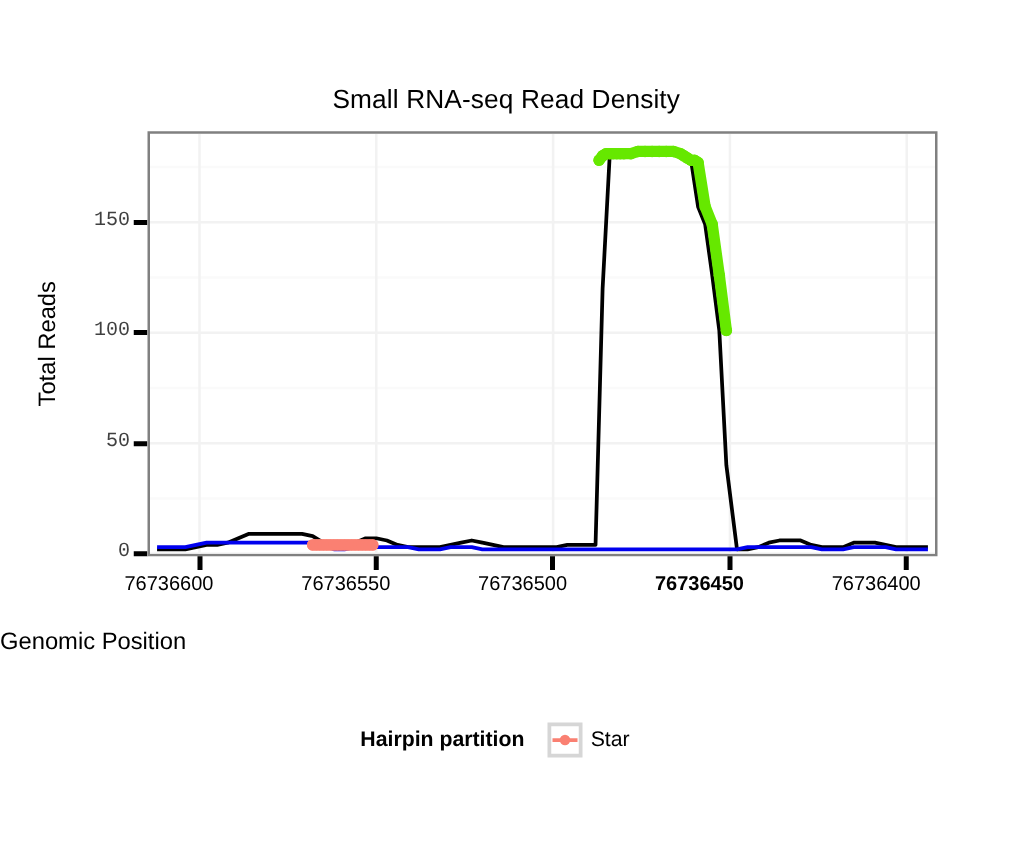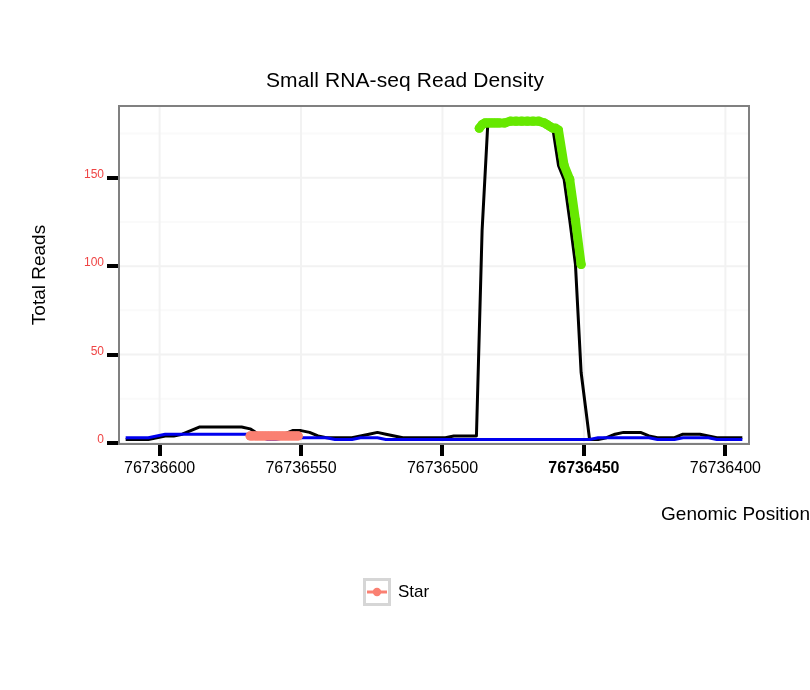--- a/index.html
+++ b/index.html
@@ -41,56 +41,56 @@
     transform-origin: 95px 95px;
     text-align: center;
     font-size: 19px;
     color: #000;
   }
   .xlabel {
     position: absolute;
     left: 0;
     top: 503px;
     width: 810px;
-    text-align: right;
+    text-align: left;
     font-size: 19px;
     color: #000;
   }
   .plot-frame {
     position: absolute;
     left: 118px;
     top: 105px;
     width: 632px;
     height: 340px;
     border: 2px solid #808080;
     background: #ffffff;
     box-sizing: border-box;
     overflow: hidden;
   }
   .plot-svg {
     position: absolute;
     left: 0; top: 0;
   }
   .ytick-label {
     position: absolute;
-    font-size: 12px;
+    font-size: 16px;
     text-align: right;
-    color: #ef4444;
+    color: #404040;
     white-space: nowrap;
+    font-family: Liberation Mono, monospace;
   }
   .ytick-mark {
     position: absolute;
     width: 11px;
     height: 4px;
     background: #000;
   }
   .xtick-label {
     position: absolute;
     font-size: 16px;
-    text-align: center;
     color: #000;
     white-space: nowrap;
   }
   .xtick-mark {
     position: absolute;
     width: 4px;
     height: 11px;
     background: #000;
   }
   .legend {
@@ -229,20 +229,21 @@
       <div class="xtick-label" style="left: 99.6036px; top: 459px; width: 120px;">76736600</div>
       <div class="xtick-label" style="left: 241.045px; top: 459px; width: 120px;">76736550</div>
       <div class="xtick-label" style="left: 382.486px; top: 459px; width: 120px;">76736500</div>
       <div class="xtick-label" style="left: 523.928px; top: 459px; width: 120px; font-weight: bold;">76736450</div>
       <div class="xtick-label" style="left: 665.369px; top: 459px; width: 120px;">76736400</div>
     </div>
 
   <div class="xlabel">Genomic Position</div>
 
   <div class="legend" id="legend">
+    <span class="legend-title">Hairpin partition</span>
       <div class="legend-entry">
         <div class="legend-key">
           <svg width="22" height="22">
             <line x1="1" y1="11" x2="21" y2="11" stroke="#fa8072" stroke-width="3"></line>
             <circle cx="11" cy="11" r="4.2" fill="#fa8072"></circle>
           </svg>
         </div>
         <span class="legend-label">Star</span>
       </div>
     </div>

